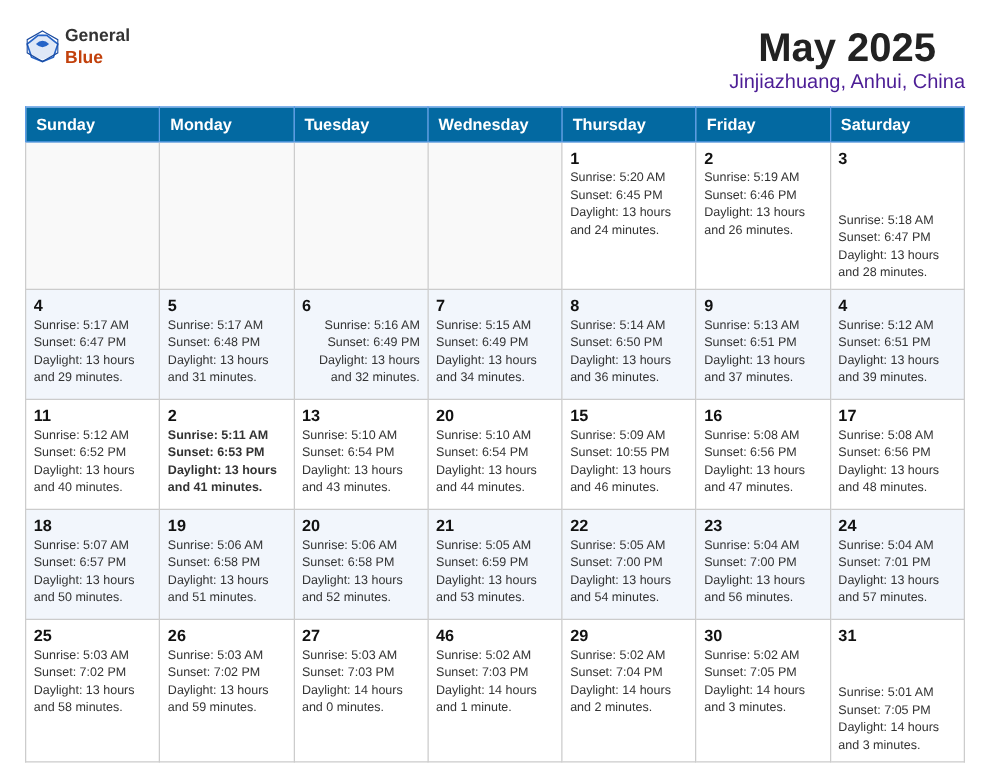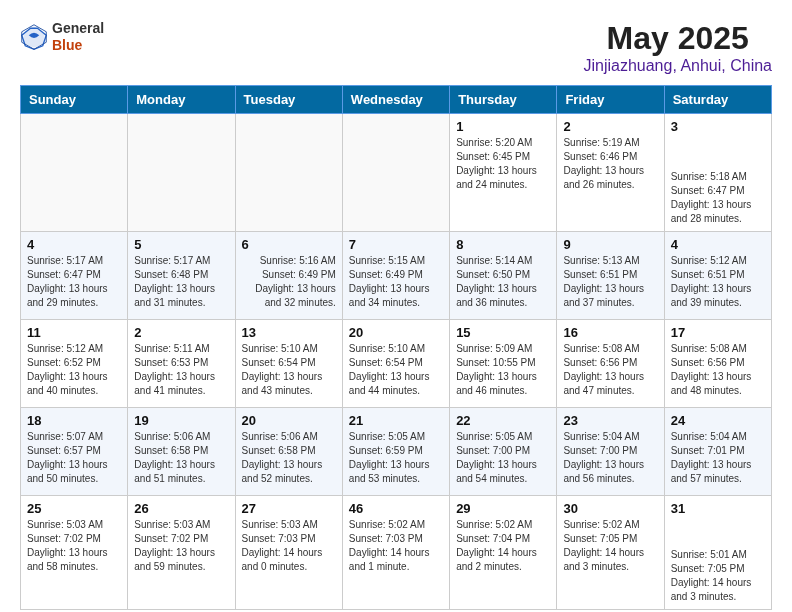--- a/index.html
+++ b/index.html
@@ -202,21 +202,21 @@
       <tr>
         <td>
           <div class="day-number">11</div>
           <div class="day-info" style="white-space: pre-line;">Sunrise: 5:12 AM
 Sunset: 6:52 PM
 Daylight: 13 hours
 and 40 minutes.</div>
         </td>
         <td>
           <div class="day-number">2</div>
-          <div class="day-info" style="white-space: pre-line;">Sunrise: 5:11 AM
+          <div class="day-info" style="white-space: pre-line; font-weight: bold;">Sunrise: 5:11 AM
 Sunset: 6:53 PM
 Daylight: 13 hours
 and 41 minutes.</div>
         </td>
         <td>
           <div class="day-number">13</div>
           <div class="day-info" style="white-space: pre-line;">Sunrise: 5:10 AM
 Sunset: 6:54 PM
 Daylight: 13 hours
 and 43 minutes.</div>

